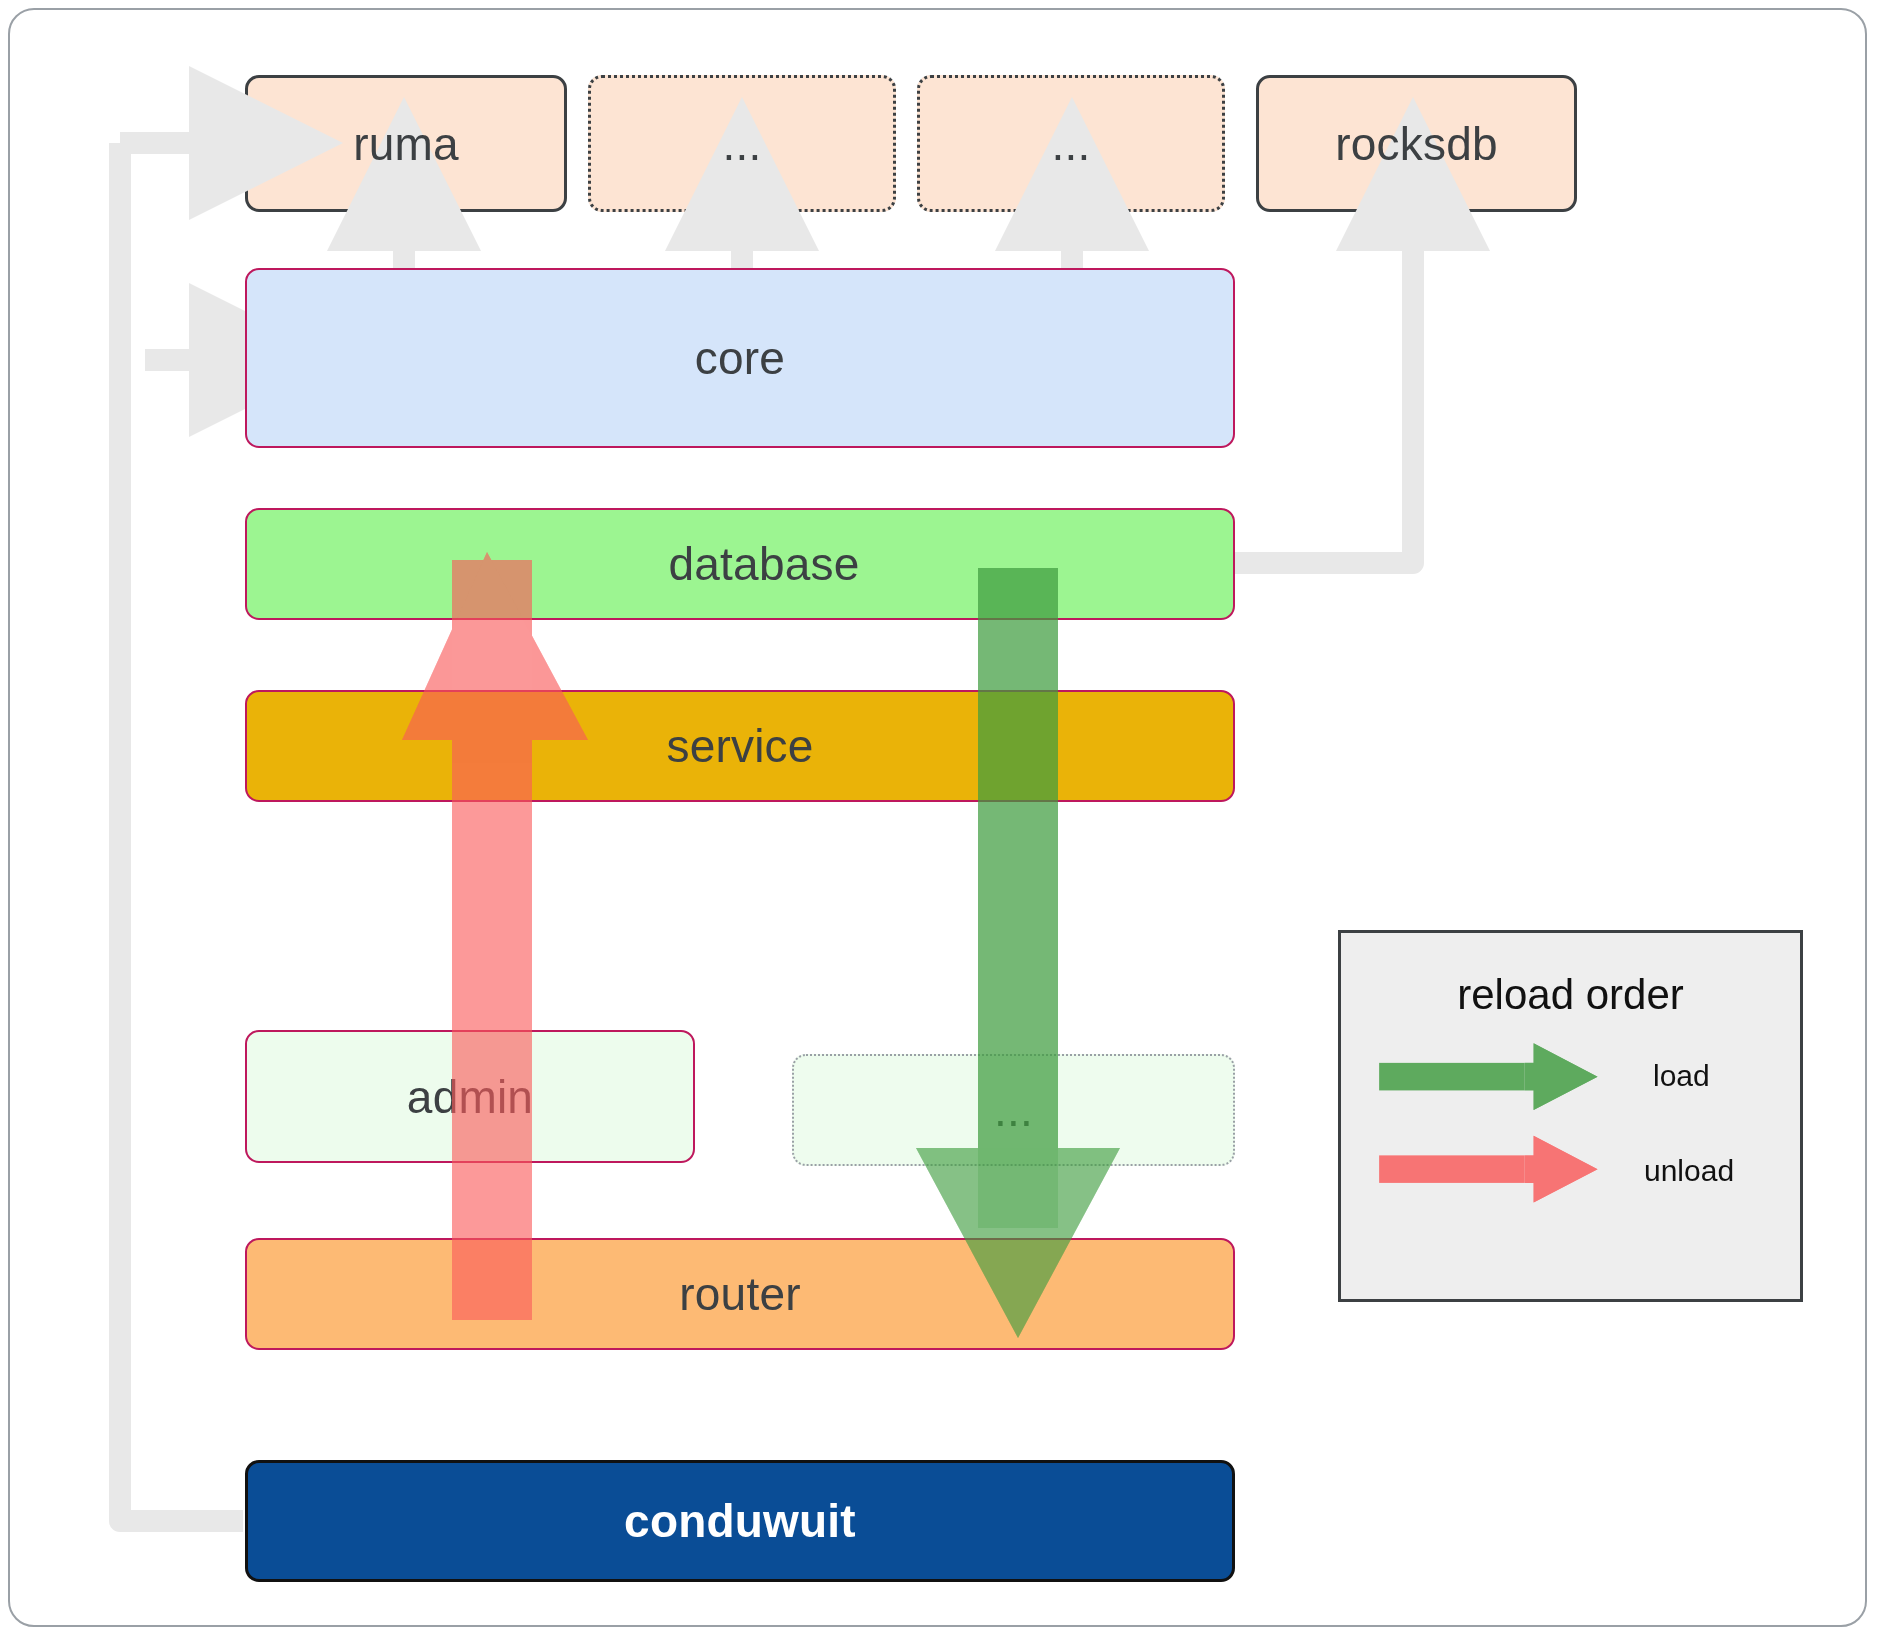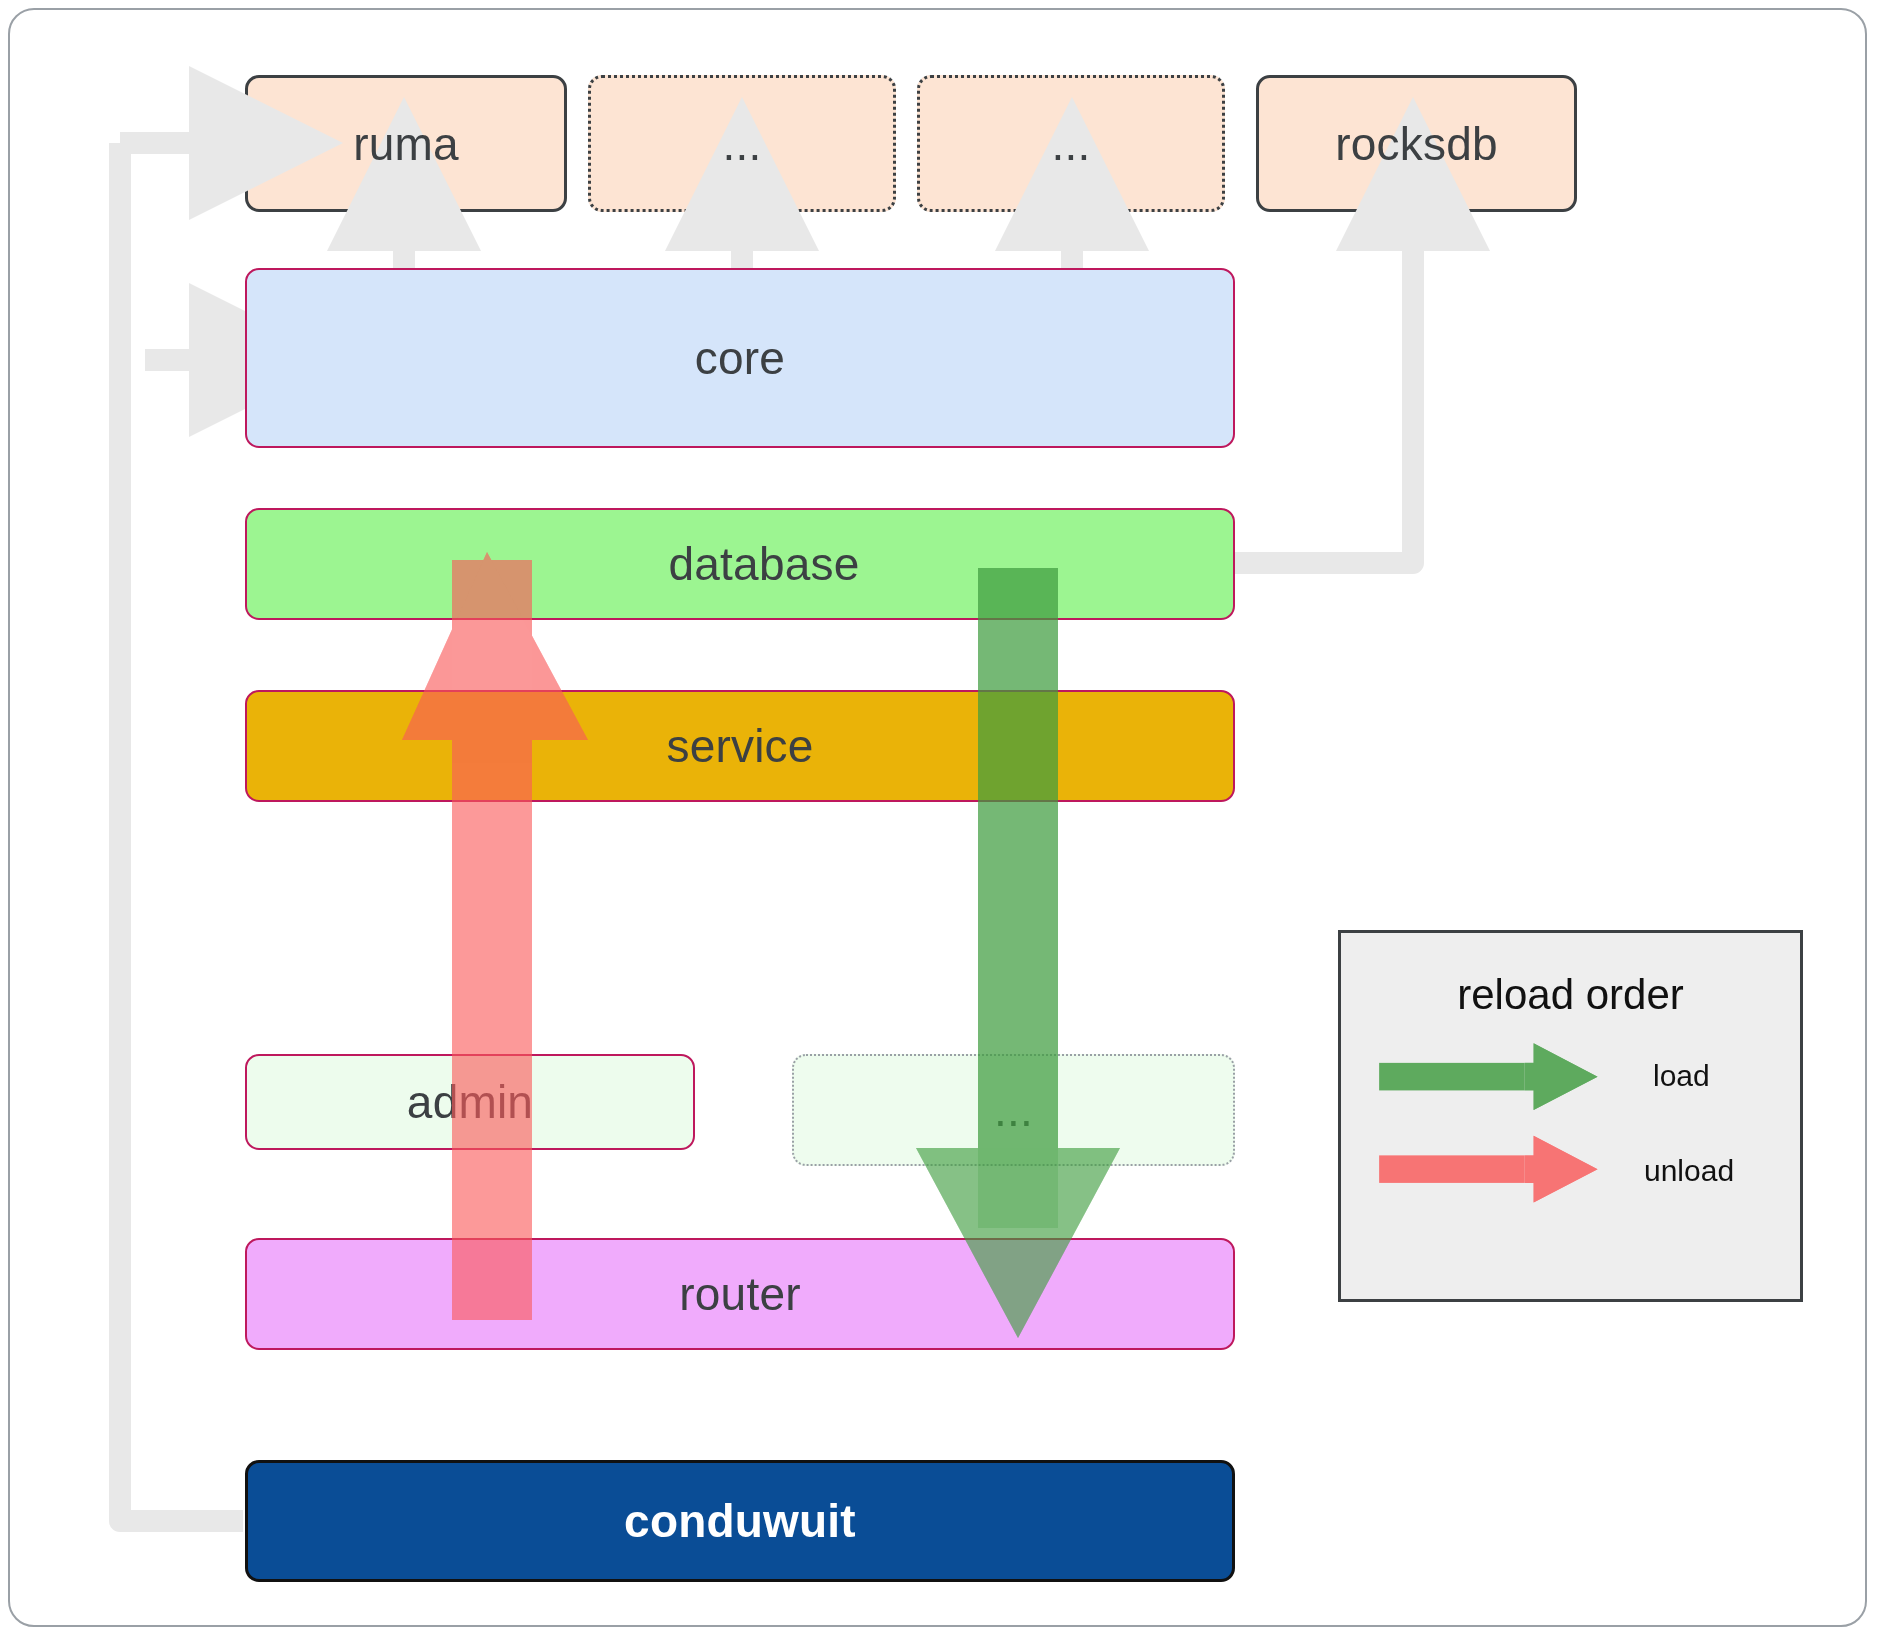--- a/index.html
+++ b/index.html
@@ -59,21 +59,21 @@
     pointer-events: none;
   }
 
   .dep { background: #fde4d3; }
   .core-box { background: #d5e5fa; }
   .db-box { background: #9cf591; }
   .service-box { background: #eab308; }
   .api-box { background: #dffadb; }
   .admin-box { background: #edfced; }
   .ellipsis-box { background: #eefcee; }
-  .router-box { background: #f0abfc; }
+  .router-box { background: #fdba74; }
   .root-box {
     background: #0a4d96;
     color: #ffffff;
     font-weight: bold;
     border: 3px solid #111111;
   }
 
   
   #connectors {
     position: absolute;
@@ -187,21 +187,21 @@
 
   <div class="box db-box solid-gray" style="left:245px; top:508px; width:990px; height:112px; z-index:2;padding-left:48px;">
     <span class="label">database</span>
   </div>
 
   <div class="box service-box solid-gray" style="left:245px; top:690px; width:990px; height:112px; z-index:2;">
     <span class="label">service</span>
   </div>
 
 
-  <div class="box admin-box solid-gray" style="left:245px; top:1054px; width:450px; height:96px; z-index:2;">
+  <div class="box admin-box solid-gray" style="left:245px; top:1030px; width:450px; height:133px; z-index:2;">
     <span class="label">admin</span>
   </div>
 
   <div class="box ellipsis-box dotted-gray" style="left:792px; top:1054px; width:443px; height:112px; z-index:2;">
     <span class="label">...</span>
   </div>
 
   <div class="box router-box solid-gray" style="left:245px; top:1238px; width:990px; height:112px; z-index:2;">
     <span class="label">router</span>
   </div>

